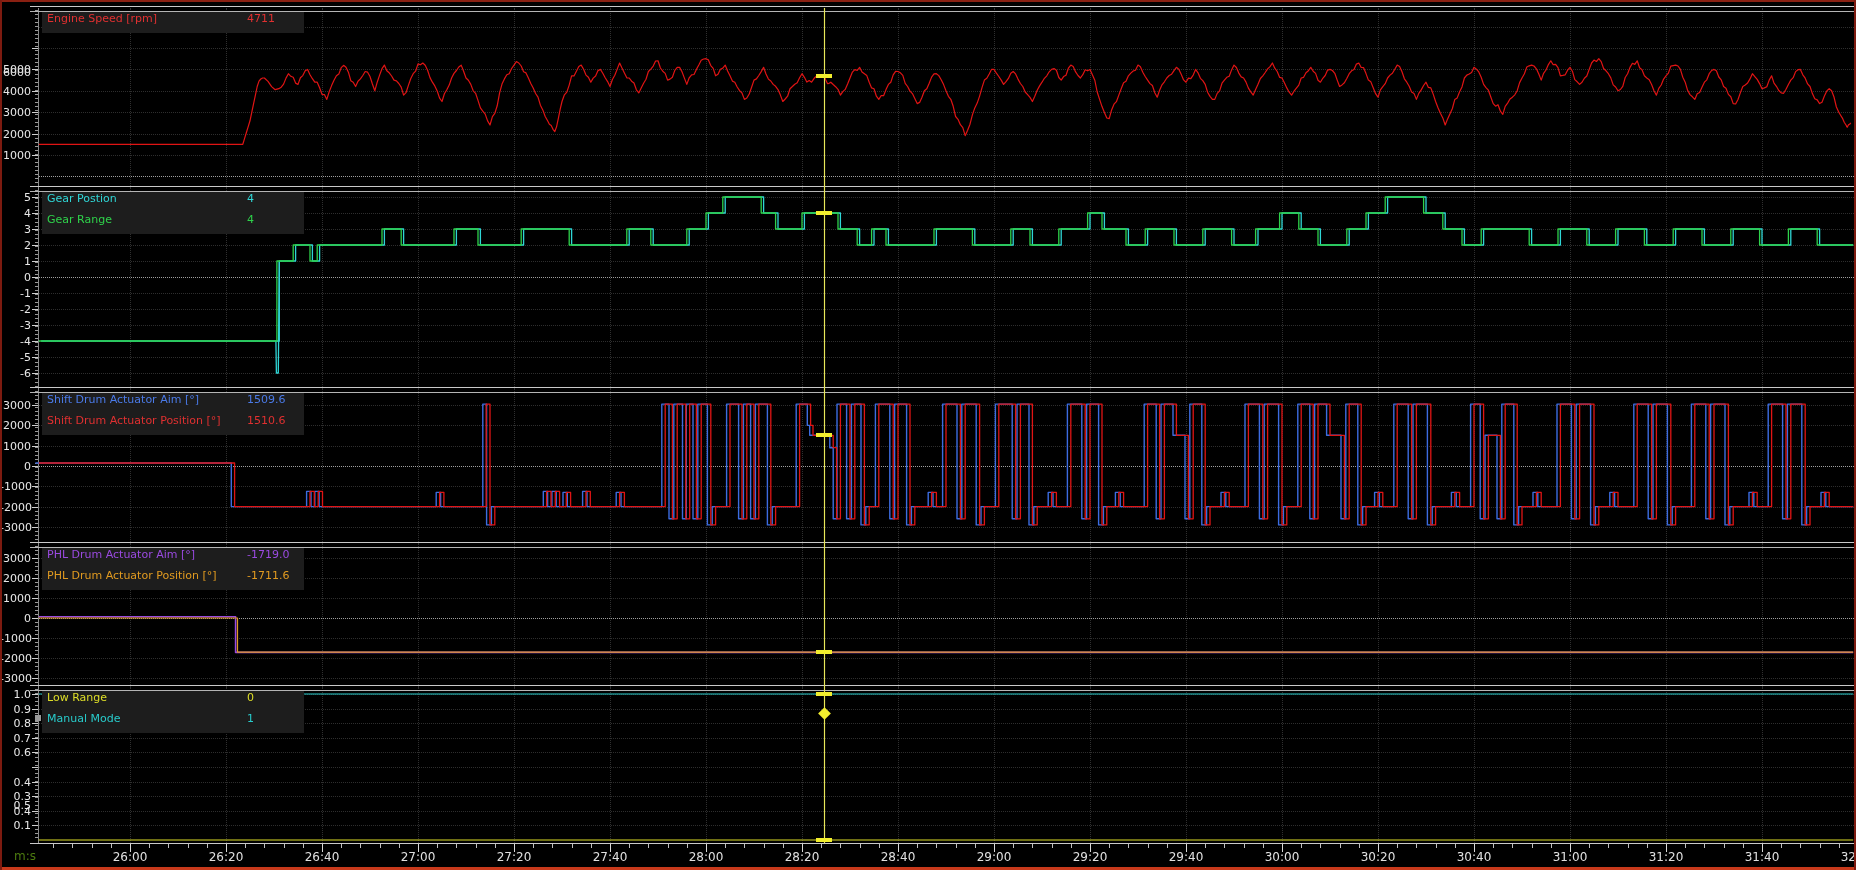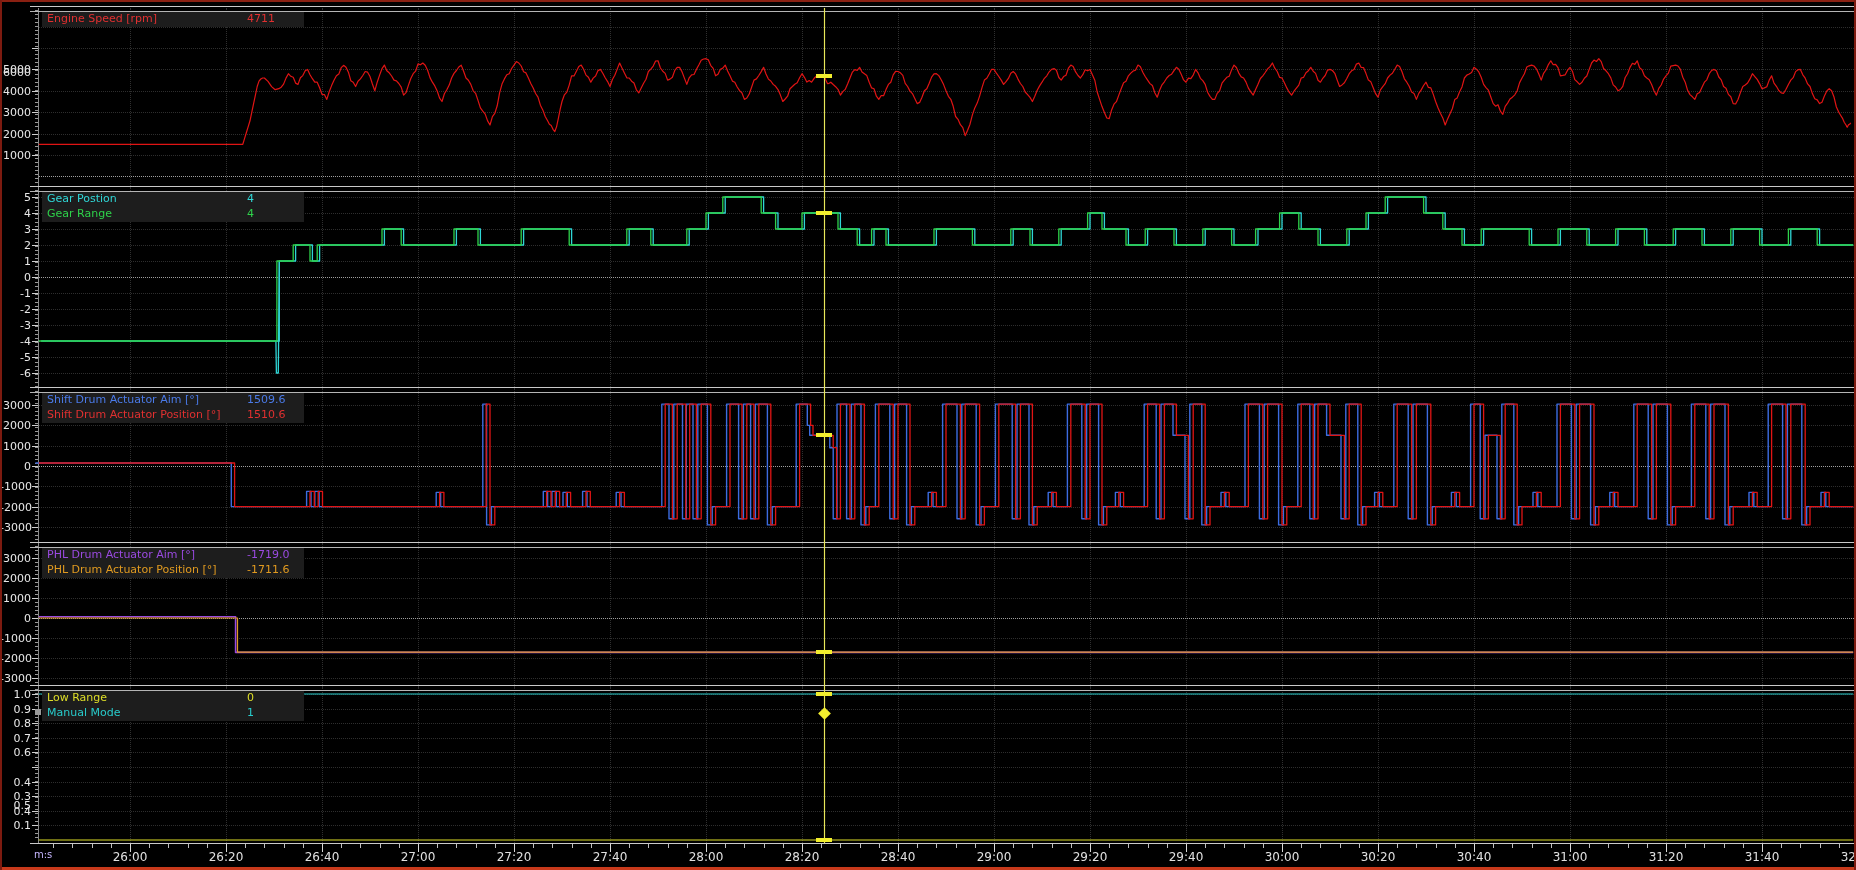--- a/index.html
+++ b/index.html
@@ -11,32 +11,32 @@
   .ylab{position:absolute;width:31px;text-align:right;font-size:11px;color:#e8e8e8;line-height:11px;z-index:9;}
   .ytick{position:absolute;width:6px;height:1px;background:#cfcfcf;left:32px;z-index:9;}
   .yminor{position:absolute;left:35px;width:3px;z-index:4;
           background:repeating-linear-gradient(to bottom,#9a9a9a 0 1px,transparent 1px 4px);}
   .hgrid{position:absolute;left:38px;right:0;height:0;border-top:1px dotted #2e2e2e;z-index:1;}
   .hgrid.bright{border-top:1px dotted #9f9f9f;}
   .vgrid{position:absolute;width:0;border-left:1px dotted #2f2f2f;z-index:1;}
   .axisline{position:absolute;left:38px;top:8px;width:1px;height:835px;background:#8a8a8a;z-index:5;}
   svg.trace{position:absolute;left:0;z-index:6;}
   .legend{position:absolute;left:42px;z-index:20;}
-  .lrow{position:relative;width:262px;height:15px;background:#1d1d1d;font-size:11px;line-height:13px;white-space:nowrap;}
+  .lrow{position:relative;width:262px;height:21px;background:#1d1d1d;font-size:11px;line-height:13px;white-space:nowrap;}
   .lname{position:absolute;left:5px;top:0;}
   .lval{position:absolute;left:205px;top:0;}
   .lbullet{position:absolute;left:-7px;top:3px;width:6px;height:6px;background:#9a9a9a;}
   .cursorline{position:absolute;top:8px;height:835px;width:1px;background:#e9e75a;z-index:30;box-shadow:0 0 1px #cdc93a;}
   .cmark{position:absolute;width:16px;height:4px;background:#f2ee2e;z-index:31;}
   .chandle{position:absolute;width:9px;height:9px;background:#f2ee2e;transform:rotate(45deg);z-index:31;}
   .taxis-line{position:absolute;left:30px;right:0;top:843px;height:1px;background:#c9c9c9;z-index:9;}
   .tmin{position:absolute;top:844px;width:1px;height:4px;background:#bdbdbd;z-index:9;}
   .tmaj{position:absolute;top:844px;width:1px;height:8px;background:#d8d8d8;z-index:9;}
   .tlab{position:absolute;top:850px;width:60px;margin-left:-30px;text-align:center;font-size:12px;color:#e0e0e0;z-index:9;}
-  .unitlab{position:absolute;left:14px;top:849px;font-size:10px;color:#c4b5fd;z-index:9;margin-left:20px;}
+  .unitlab{position:absolute;left:14px;top:849px;font-size:12px;color:#4d7c0f;z-index:9;}
 </style>
 </head>
 <body>
 
 <div id="win">
   <div class="border" style="left:0;top:0;right:0;height:2px;background:#8a2012;"></div>
   <div class="border" style="left:0;bottom:0;right:0;height:3px;background:#c8391b;"></div>
   <div class="border" style="left:0;top:0;bottom:0;width:2px;background:#7d1b10;"></div>
   <div class="border" style="right:0;top:0;bottom:0;width:2px;background:#7d1b10;"></div>
 

